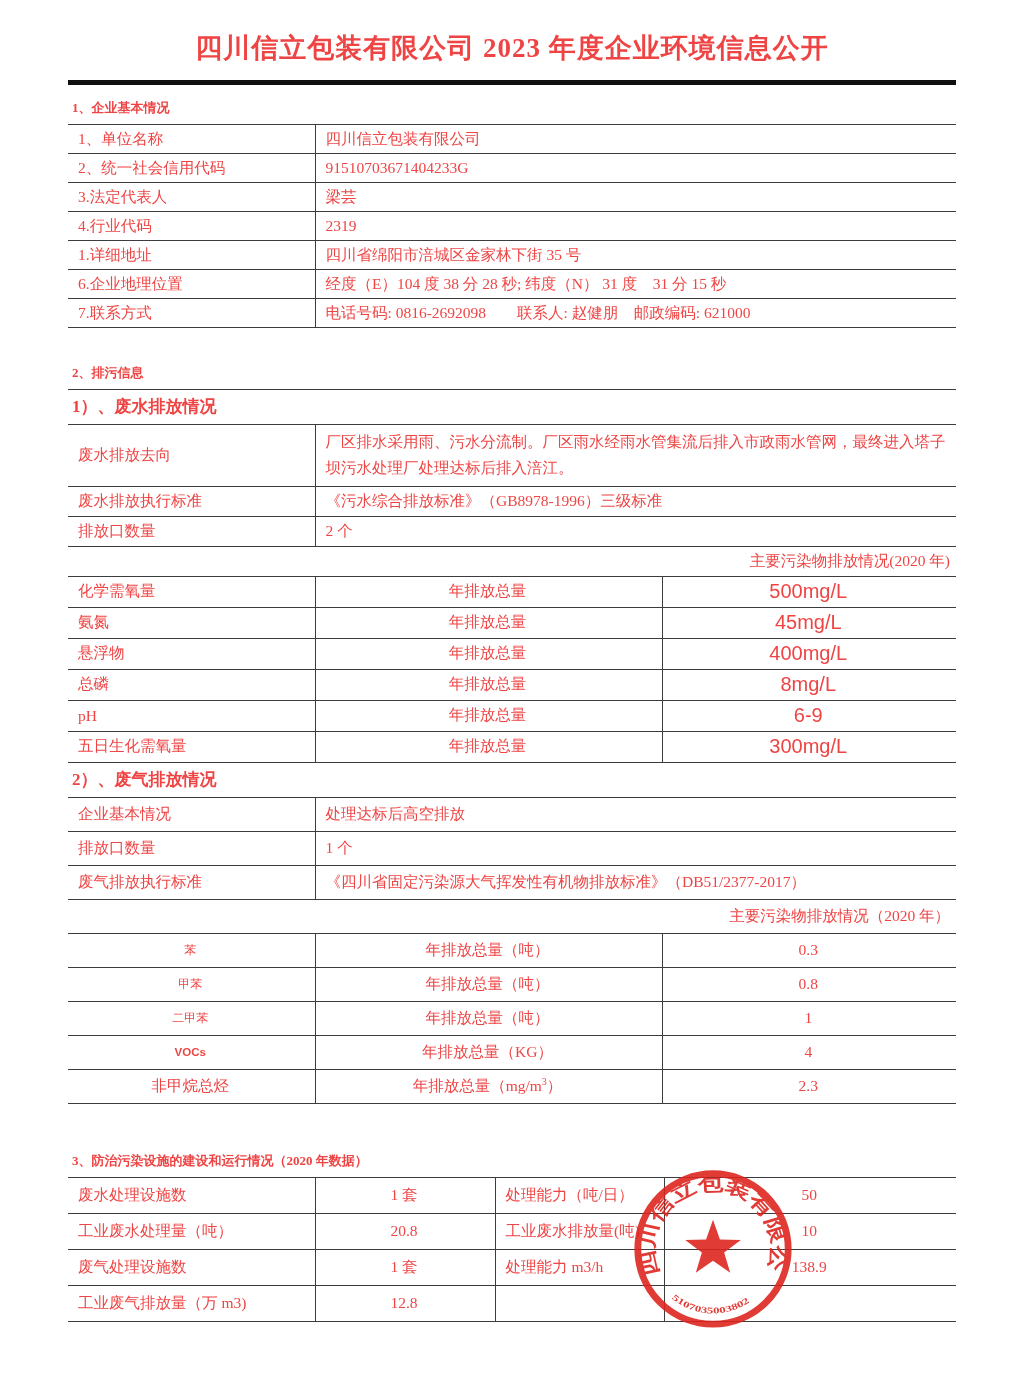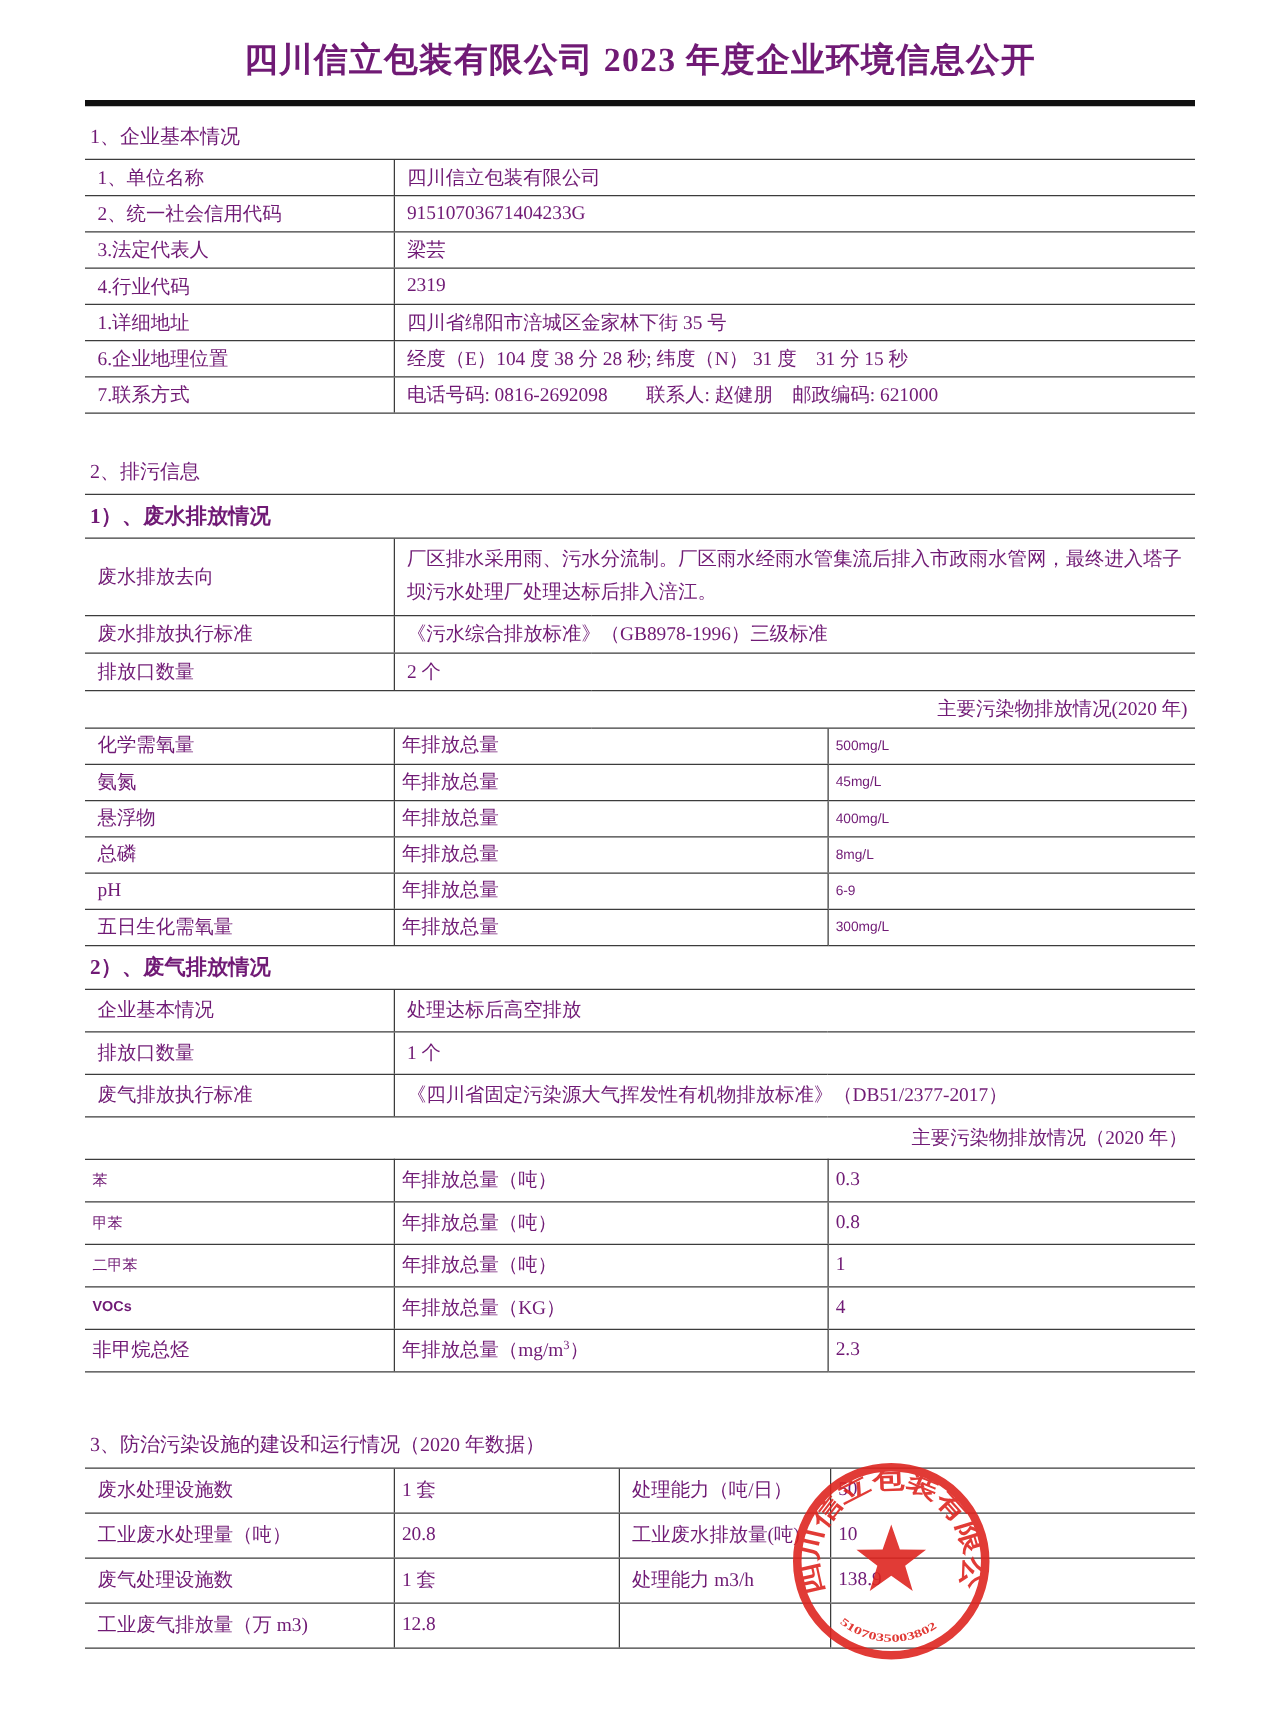--- a/index.html
+++ b/index.html
@@ -1,37 +1,37 @@
 <!DOCTYPE html>
 <html lang="zh"><head>
 <meta charset="utf-8">
 <style>
   html,body { margin:0; padding:0; background:#ffffff; }
   .page {
     position:relative; width:1024px; height:1385px; overflow:hidden;
-    background:#ffffff; color:#701a75;
+    background:#ffffff; color:#ef4444;
     font-family:"Liberation Serif","DejaVu Serif",serif;
   }
   .content { padding:30px 68px 0 68px; }
 
   h1.title { margin:0 0 14px 0; font-size:27px; font-weight:bold; text-align:center; letter-spacing:1px; }
   .thick-rule { border-bottom:5px solid #101010; margin-bottom:8px; }
 
-  h2.sec { margin:0; padding:6px 2px 7px 4px; font-size:16px; font-weight:normal;
+  h2.sec { margin:0; padding:6px 2px 7px 4px; font-size:13px; font-weight:bold;
            border-bottom:1.6px solid #3c3c3c; }
   h3.sub { margin:0; padding:5px 2px 6px 4px; font-size:17px; font-weight:bold;
            border-bottom:1.6px solid #3c3c3c; }
   .gap-lg { height:30px; }
 
   table { width:100%; border-collapse:collapse; table-layout:fixed; }
   td { border-bottom:1.6px solid #3c3c3c; font-size:15.5px; padding:4px 8px 4px 10px;
        vertical-align:middle; word-break:break-all; }
   td.dv { border-left:1.6px solid #3c3c3c; }
-  td.c { padding-left:6px; }
-  td.sans { font-family:"Liberation Sans","DejaVu Sans",sans-serif; font-size:11px; }
+  td.c { text-align:center; padding-left:6px; }
+  td.sans { font-family:"Liberation Sans","DejaVu Sans",sans-serif; font-size:20px; }
   td.sm { font-size:12px; }
   td.xs { font-size:11.5px; font-family:"Liberation Sans","DejaVu Sans",sans-serif; font-weight:bold; }
   td.ttl { text-align:right; font-size:15.5px; padding:4px 6px; }
   td.dirval { line-height:1.7; }
   sup { font-size:10px; line-height:0; }
 
   .t-basic td { padding-top:3.5px; padding-bottom:3.5px; }
   .t-waterp td { padding-top:3.5px; padding-bottom:3.5px; }
   .t-gas td { padding-top:6px; padding-bottom:6px; }
   .t-fac td { padding-top:7px; padding-bottom:7px; }

